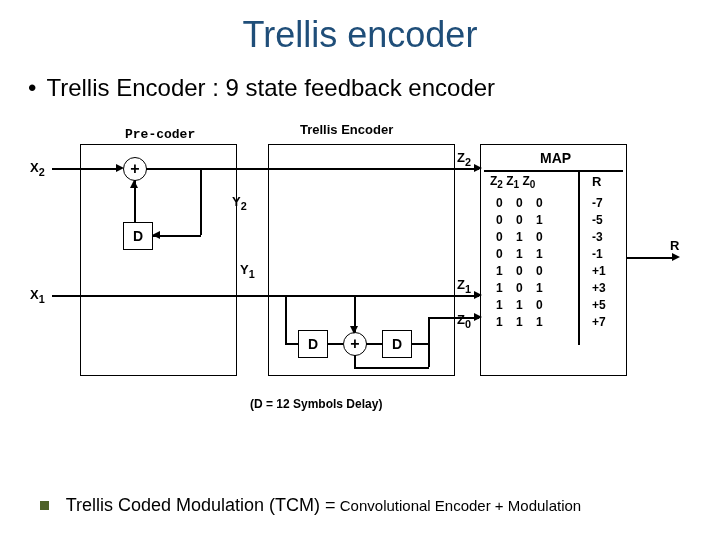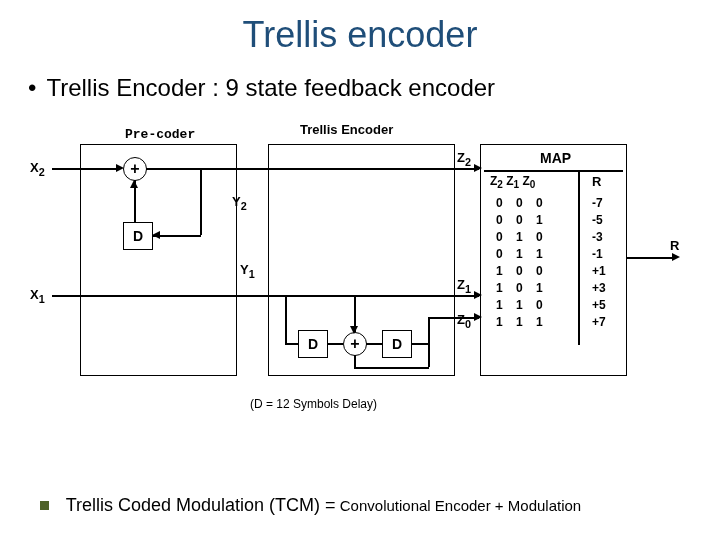--- a/index.html
+++ b/index.html
@@ -309,20 +309,20 @@
         <tr>
           <td>+7</td>
         </tr>
       </tbody>
   </table>
 
   <div class="hline" style="left:596px;top:145px;width:50px;"></div>
   <div class="arrow-right" style="left:642px;top:141px;"></div>
   <div class="lbl" style="left:640px;top:126px;">R</div>
 
-  <div class="lbl" style="left:220px;top:285px;font-weight:normal;font-size:12px;text-align:center;">(D = 12 Symbols Delay)</div>
+  <div class="lbl" style="left:220px;top:285px;font-weight:bold;font-size:12px;text-align:center;">(D = 12 Symbols Delay)</div>
 
 </div>
 
 <div class="tcm-row">
   <span class="square-bullet"></span>
   <span class="tcm-large">Trellis Coded Modulation (TCM) =</span><span class="tcm-small"> Convolutional Encoder + Modulation</span>
 </div>
 
 </body></html>

